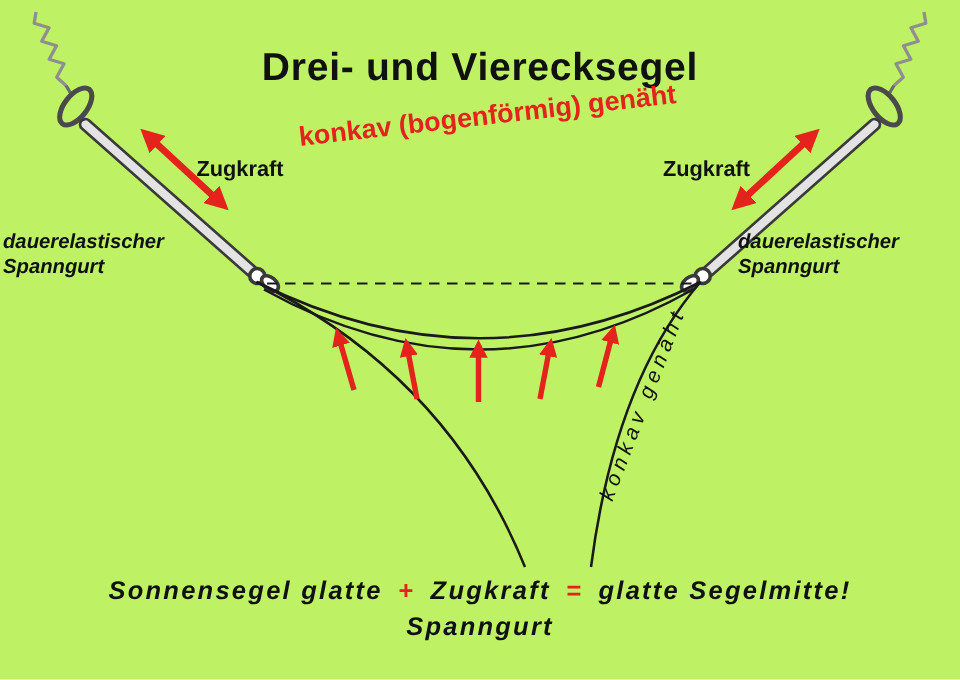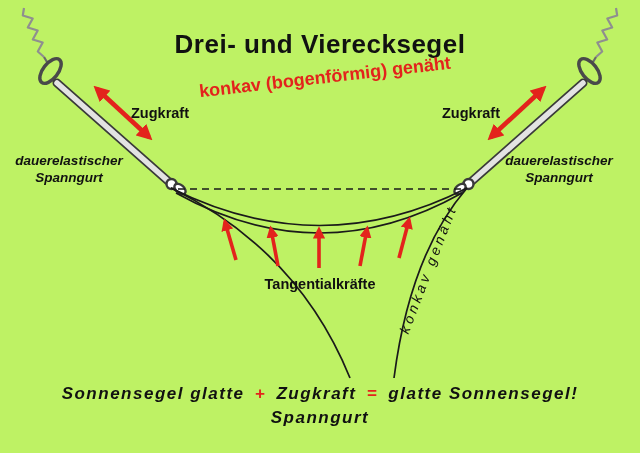--- a/index.html
+++ b/index.html
@@ -13,21 +13,21 @@
   .txt{ position:absolute; white-space:nowrap; }
 
   .title{ left:0; right:0; top:29px; text-align:center;
           font-size:26px; font-weight:700; letter-spacing:0.5px; }
   .subtitle{ left:160px; top:67px; width:330px; text-align:center;
              color:var(--red); font-size:18px; font-weight:700;
              transform:rotate(-6.5deg); }
   .zugkraft{ font-size:14.5px; font-weight:700; }
   .zug-left{ left:131px; top:105px; }
   .zug-right{ left:442px; top:105px; }
-  .spanngurt{ width:134px; text-align:center; font-size:13.5px;
+  .spanngurt{ width:134px; text-align:left; font-size:13.5px;
               font-weight:700; font-style:italic; line-height:17px;
               white-space:normal; }
   .sg-left{ left:2px; top:152px; }
   .sg-right{ left:492px; top:152px; }
   .tangential{ left:238px; top:276px; width:164px; text-align:center;
                font-size:14.5px; font-weight:700; }
   .seam{ left:396px; top:330px; font-size:14px; font-style:italic;
          letter-spacing:3.5px; transform:rotate(-69deg);
          transform-origin:0 0; }
   .caption{ left:0; right:0; text-align:center; font-size:17px;
@@ -118,26 +118,25 @@
 
   <div class="txt spanngurt sg-left">
     <div>dauerelastischer</div>
     <div>Spanngurt</div>
   </div>
   <div class="txt spanngurt sg-right">
     <div>dauerelastischer</div>
     <div>Spanngurt</div>
   </div>
 
-  <div class="txt tangential">Tangentialkräfte</div>
 
   <div class="txt seam">konkav genäht</div>
 
   <div class="txt caption cap1">
     <span>Sonnensegel glatte</span>
     <span class="cap-op">+</span>
     <span>Zugkraft</span>
     <span class="cap-op">=</span>
-    <span>glatte Sonnensegel!</span>
+    <span>glatte Segelmitte!</span>
   </div>
   <div class="txt caption cap2">Spanngurt</div>
 
 </div>
 
 </body></html>

